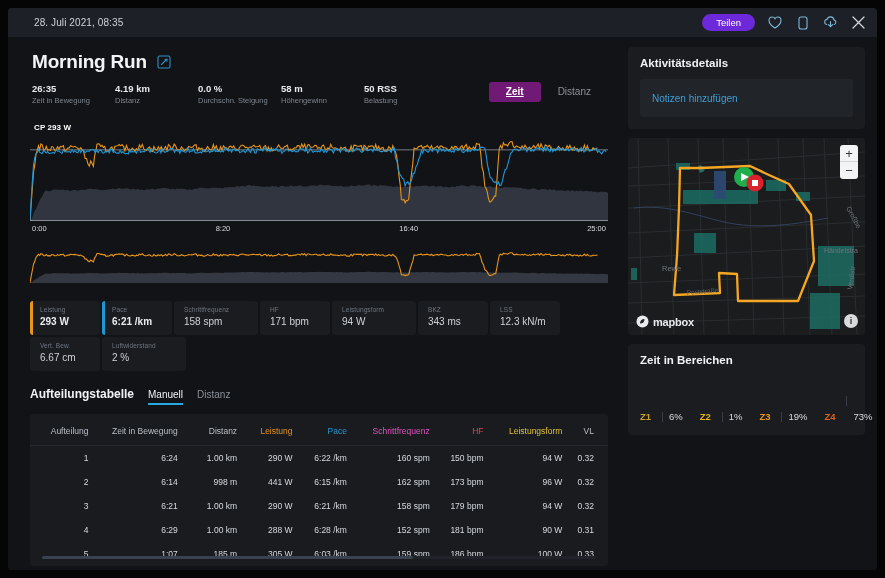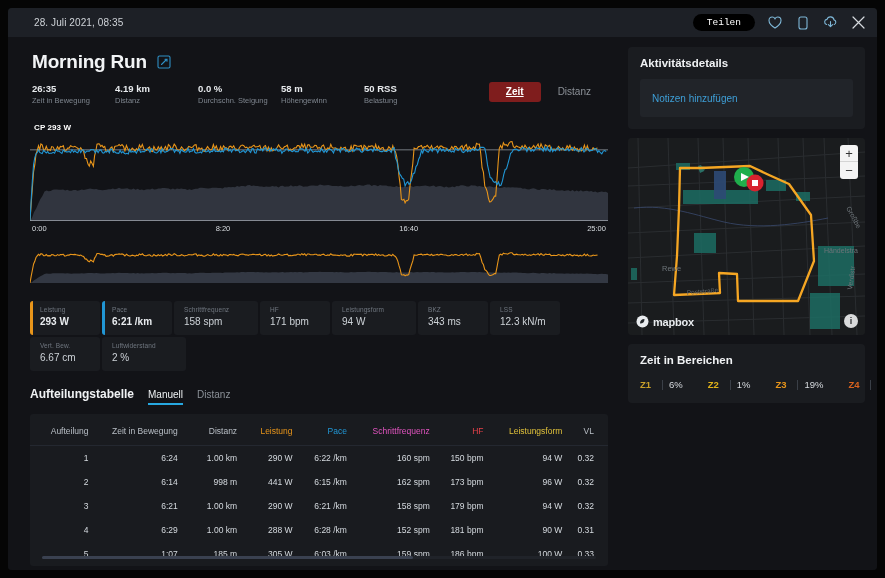--- a/index.html
+++ b/index.html
@@ -29,23 +29,23 @@
     margin-left: 26px;
     font-size: 10px;
     color: #cfd3d8;
     letter-spacing: .1px;
   }
   .topbar-actions {
     position: absolute; right: 10px; top: 0; height: 29px;
     display: flex; align-items: center; gap: 11px;
   }
   .share-btn {
-    background: #000000; color: #fff;
+    background: #6d28d9; color: #fff;
     border: none; border-radius: 11px;
-    font-size: 9.5px; font-family: Liberation Mono, monospace;
+    font-size: 9.5px; font-family: Liberation Sans, sans-serif;
     padding: 4px 14px 4px 14px;
     line-height: 1;
     cursor: pointer;
   }
   .icon-btn {
     width: 17px; height: 17px;
     display: flex; align-items: center; justify-content: center;
     cursor: pointer;
   }
   .icon-btn svg { display: block; }
@@ -80,21 +80,21 @@
   .edit-icon { cursor: pointer; width: 14px; height: 14px; }
 
   .toggle-group {
     position: absolute; right: 12px; top: 45px;
     display: flex; align-items: center; gap: 0;
   }
   .toggle {
     font-size: 10px; padding: 5px 17px; border-radius: 3px;
     color: #8b9097; cursor: pointer; line-height: 1;
   }
-  .toggle.active { background: #7f1d1d; color: #fff; font-weight: bold; text-decoration: underline; }
+  .toggle.active { background: #701a75; color: #fff; font-weight: bold; text-decoration: underline; }
 
   .summary {
     display: flex; gap: 0; padding: 10px 0 0 24px;
   }
   .sum-item { width: 83px; }
   .sum-val { font-size: 9.5px; font-weight: bold; color: #e7eaed; }
   .sum-lbl { font-size: 7.5px; color: #7e858e; margin-top: 2px; }
 
   
   .chart-wrap { padding: 14px 12px 0 22px; }
@@ -242,21 +242,21 @@
     position: absolute; right: 7px; bottom: 7px;
     width: 14px; height: 14px; border-radius: 50%;
     background: #d9dadb; color: #2b2d30;
     font-size: 9px; font-weight: bold;
     display: flex; align-items: center; justify-content: center;
     cursor: pointer;
   }
 
   
   .zones-panel { padding-bottom: 13px; }
-  .zones { display: flex; align-items: baseline; padding: 13px 0 0 12px; gap: 12px; }
+  .zones { display: flex; align-items: baseline; padding: 13px 0 0 12px; gap: 4px; }
   .zone { display: flex; align-items: baseline; }
   .zone-name { font-size: 9.5px; font-weight: bold; width: 16px; }
   .zone-sep { width: 1px; height: 10px; background: #3a3f47; margin: 0 6px; align-self: center; }
   .zone-val { font-size: 9.5px; color: #d8dce0; margin-right: 13px; }
 
   .bottom-ghost {
     position: absolute; left: 0; right: 0; bottom: 0;
     text-align: center;
     font-size: 10px; font-weight: bold; color: #2a2d31;
     padding-bottom: 19px;
@@ -576,21 +576,21 @@
                 <span class="zone-name" style="color: rgb(224, 179, 25);">Z2</span>
                 <span class="zone-sep"></span>
                 <span class="zone-val">1%</span>
               </div>
               <div class="zone">
                 <span class="zone-name" style="color: rgb(232, 149, 26);">Z3</span>
                 <span class="zone-sep"></span>
                 <span class="zone-val">19%</span>
               </div>
               <div class="zone">
-                <span class="zone-name" style="color: rgb(216, 98, 30);">Z4</span>
+                <span class="zone-name" style="color: rgb(216, 98, 30); margin-top: 32px;">Z4</span>
                 <span class="zone-sep"></span>
                 <span class="zone-val">73%</span>
               </div>
               <div class="zone">
                 <span class="zone-name" style="color: rgb(204, 58, 74);">Z5</span>
               </div>
             </div>
         </div>
 
       </div>

